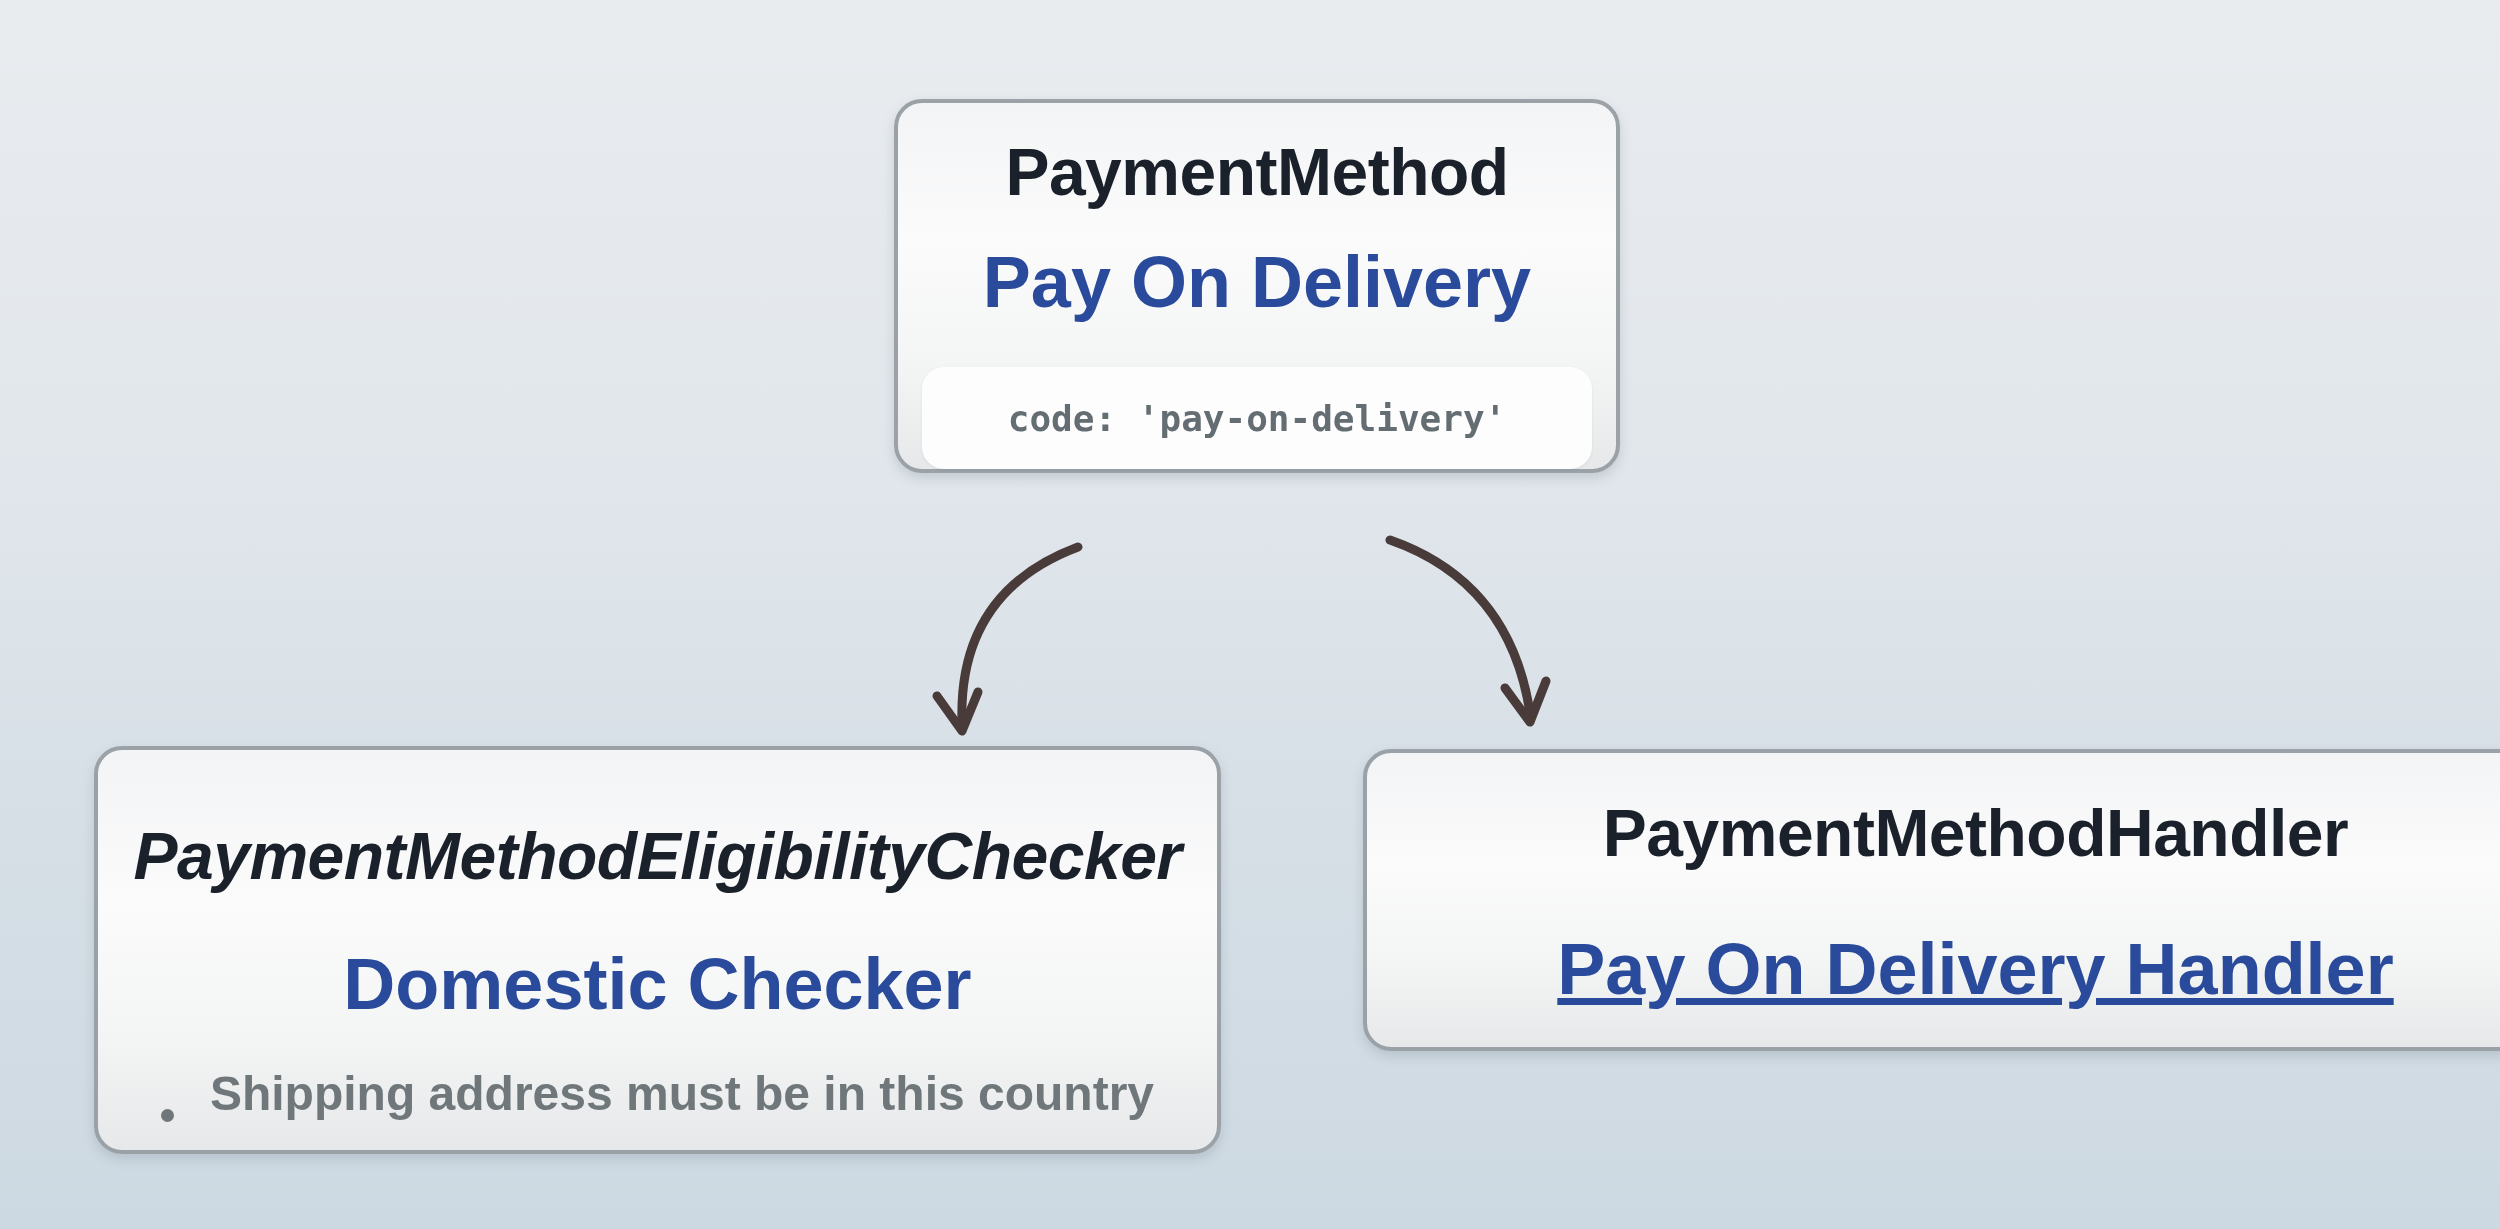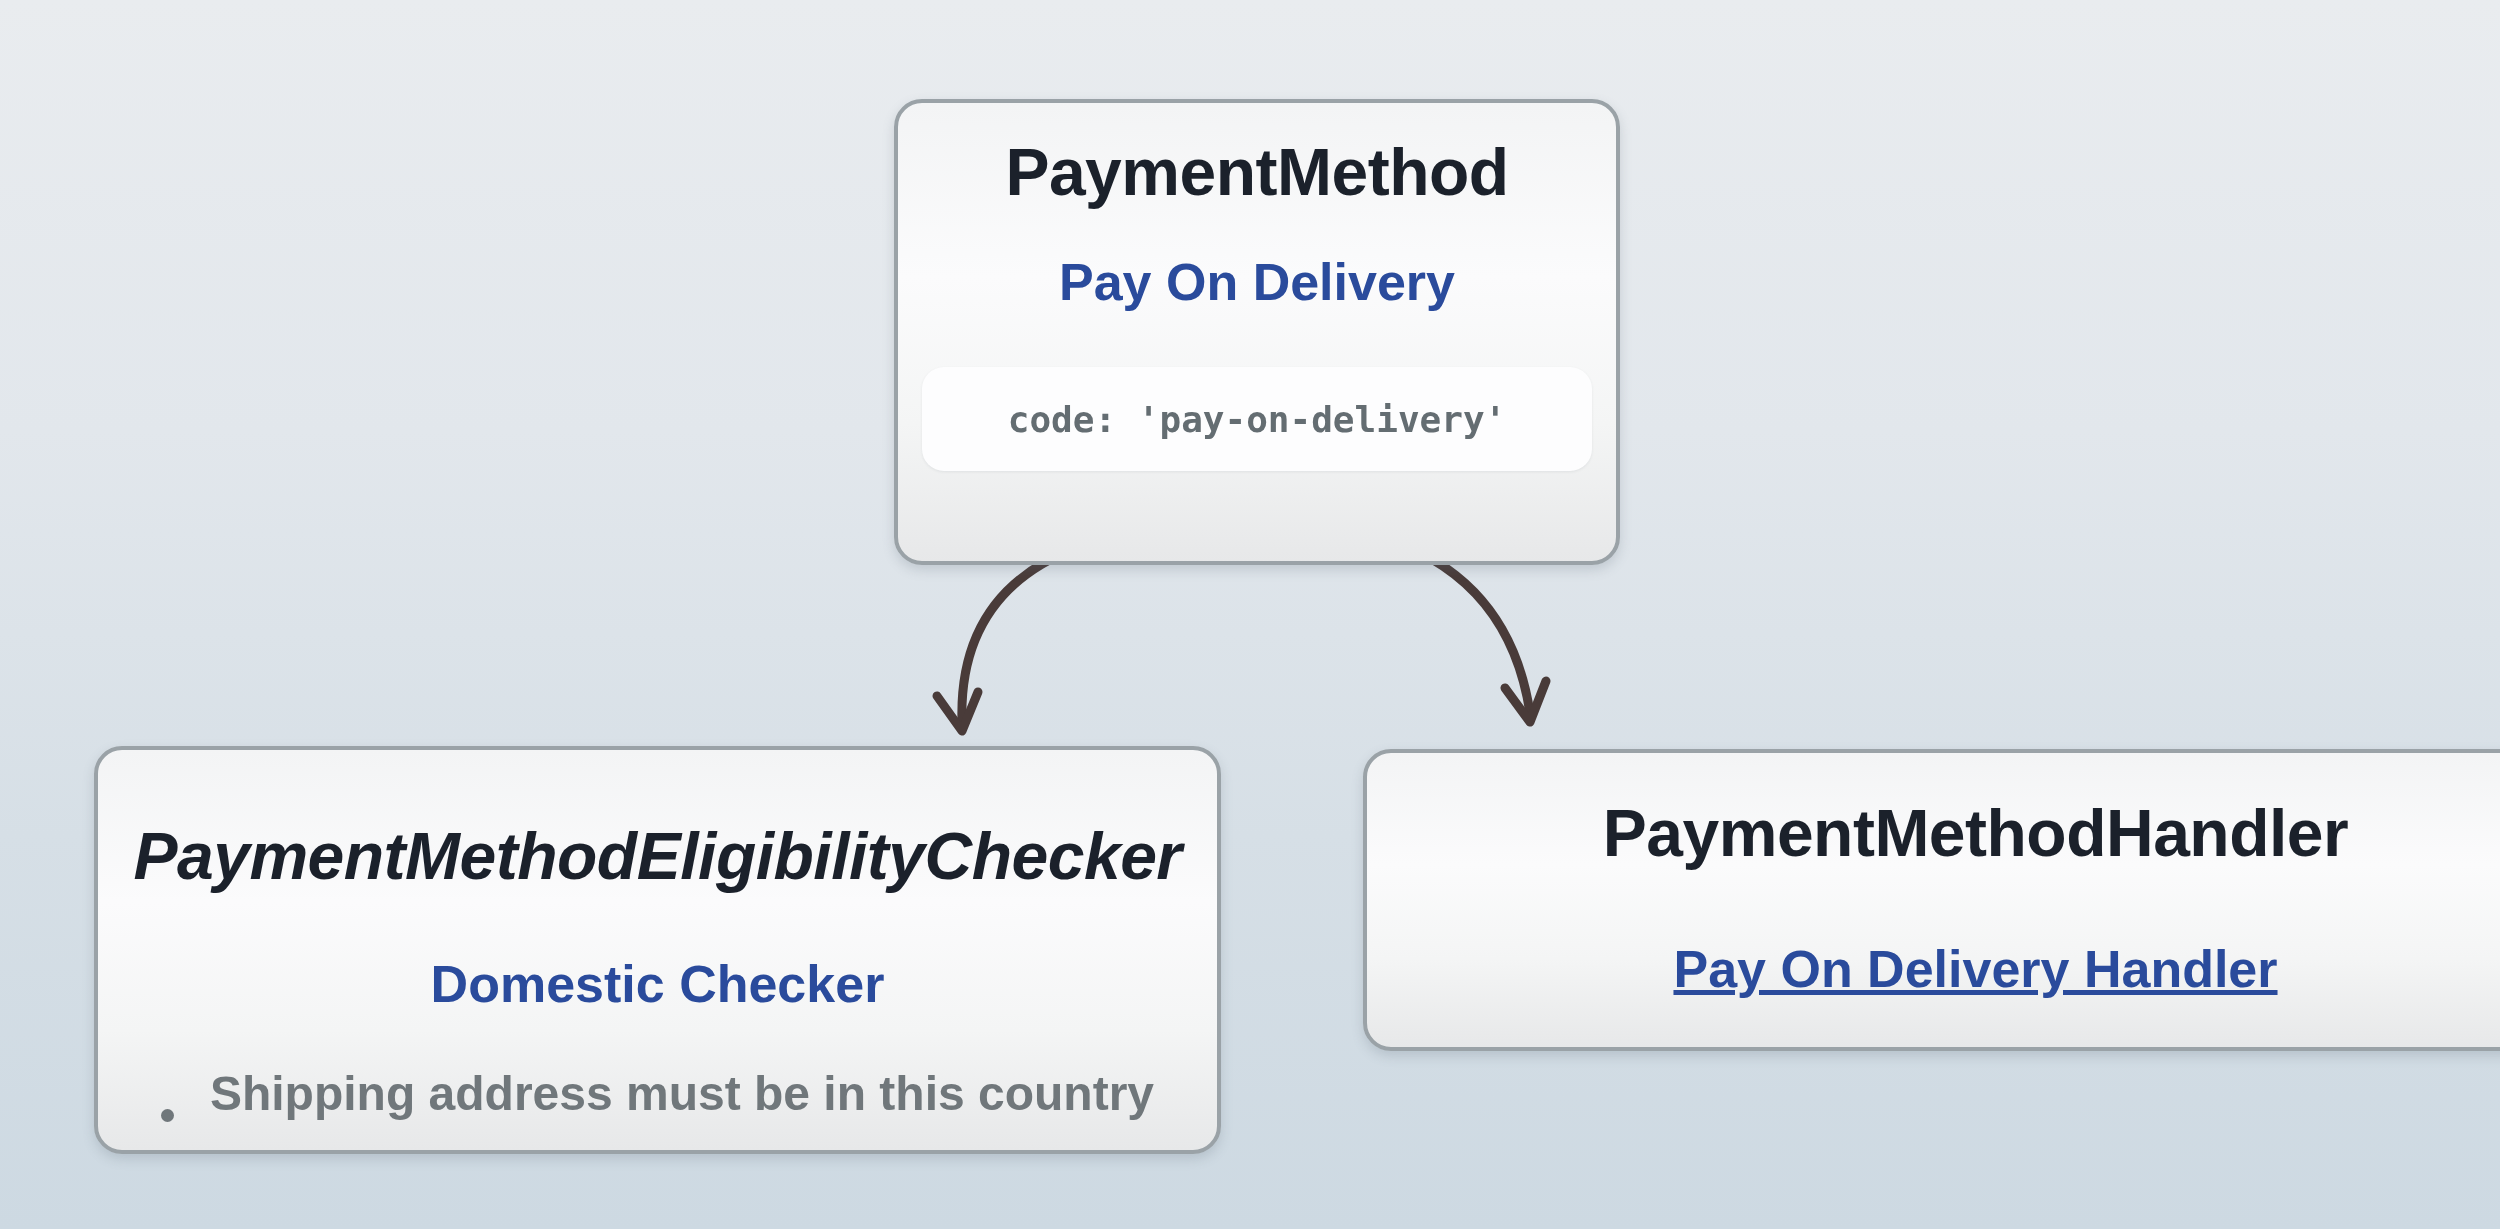--- a/index.html
+++ b/index.html
@@ -33,39 +33,39 @@
     position: absolute;
     box-sizing: border-box;
     display: flex;
     flex-direction: column;
     align-items: center;
     background: linear-gradient(180deg, #f3f4f5 0%, #fbfbfc 38%, #f4f5f5 70%, #e7e8e9 100%);
     border: 4px solid #9aa2a7;
     border-radius: 28px;
     box-shadow: 0 5px 12px rgba(90, 105, 118, 0.22);
   }
-  .node-top    { left: 894px;  top: 99px;  width: 726px;  height: 466px; }
+  .node-top    { left: 894px;  top: 99px;  width: 726px;  height: 374px; }
   .node-left   { left: 94px;   top: 746px; width: 1127px; height: 408px; }
   .node-right  { left: 1363px; top: 749px; width: 1225px; height: 302px; }
 
   .node-title {
     margin: 0;
     font-size: 66px;
     line-height: 80px;
     font-weight: 700;
     color: #1b212b;
     letter-spacing: -0.5px;
     white-space: nowrap;
   }
   .node-top   .node-title { margin-top: 29px; }
   .node-left  .node-title { margin-top: 66px; font-style: italic; }
   .node-right .node-title { margin-top: 40px; }
 
   .node-subtitle {
-    font-size: 52px;
+    font-size: 72px;
     line-height: 80px;
     font-weight: 700;
     color: #2a4b9c;
     white-space: nowrap;
   }
   .node-top   .node-subtitle { margin-top: 30px; }
   .node-left  .node-subtitle { margin-top: 48px; }
   .node-right .node-subtitle { margin-top: 56px; text-decoration: underline; }
 
   .code-badge {

